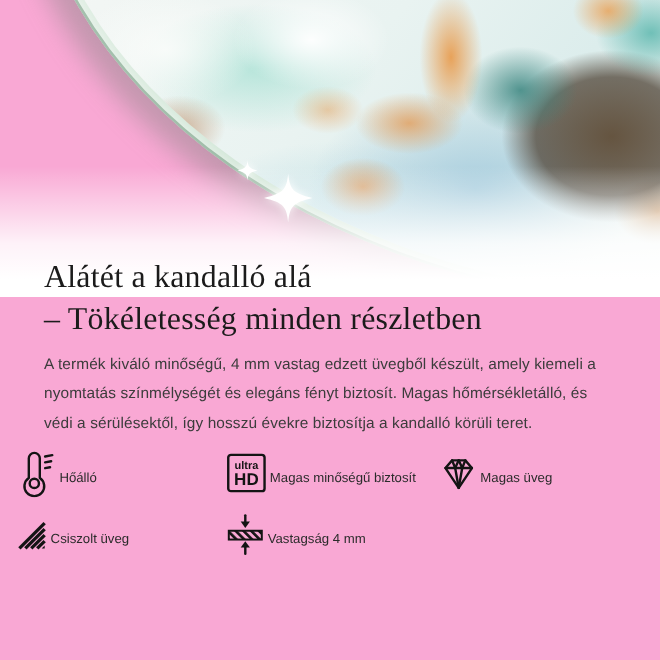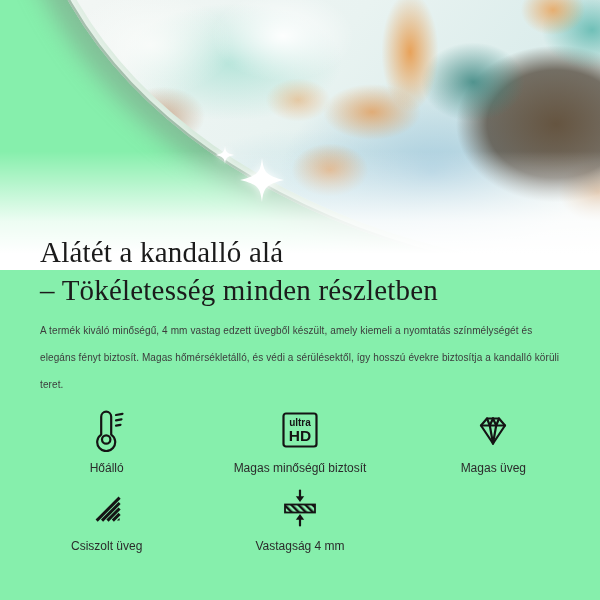--- a/index.html
+++ b/index.html
@@ -1,18 +1,18 @@
 <!DOCTYPE html>
 <html lang="hu"><head>
 <meta charset="utf-8">
 <style>
   html,body { margin:0; padding:0; background:#fff; }
   .page {
     position:relative; width:600px; height:600px; overflow:hidden;
-    background:#86efac; font-family:"Liberation Sans", sans-serif;
+    background:#f9a8d4; font-family:"Liberation Sans", sans-serif;
   }
 
   
   .hero { position:absolute; left:0; top:0; width:600px; height:270px; overflow:hidden; }
   .glass-shadow {
     position:absolute; left:6px; top:-602px; width:1264px; height:894px;
     border-radius:50%; background:rgba(125,128,125,0.42); filter:blur(11px);
   }
   .glass-edge {
     position:absolute; left:23px; top:-612px; width:1264px; height:894px; border-radius:50%;
@@ -53,29 +53,29 @@
   
   .content { position:relative; z-index:2; padding:233px 40px 0 40px; }
   .title {
     margin:0; font-family:"Liberation Serif","DejaVu Serif",serif;
     font-weight:400; font-size:29px; line-height:38px; color:#1b1b1b;
     letter-spacing:0.2px;
   }
   .title span { display:block; }
   .desc {
     margin:8px 0 0 0; max-width:524px;
-    font-size:10px; line-height:27px; color:#3c3c3c; letter-spacing:0.1px;
+    font-size:14px; line-height:27px; color:#3c3c3c; letter-spacing:0.1px;
   }
 
   
   .features {
     margin:9px -30px 0 -30px;
     display:grid; grid-template-columns:repeat(3,1fr); row-gap:10px;
   }
-  .feature { display:flex; flex-direction:column; align-items:center; }
+  .feature { display:flex; flex-direction:row; align-items:center; }
   .feature .iconbox { height:46px; display:flex; align-items:center; justify-content:center; }
   .feature .label { margin-top:8px; font-size:12px; color:#2b2b2b; text-align:left; }
   .ic { stroke:#141414; fill:none; stroke-width:2.2; stroke-linecap:round; stroke-linejoin:round; }
   .ic-fill { fill:#141414; stroke:none; }
   .hd-text { font-family:"Liberation Sans",sans-serif; font-weight:bold; fill:#141414; }
 </style>
 </head>
 <body>
 
 <div class="page">

